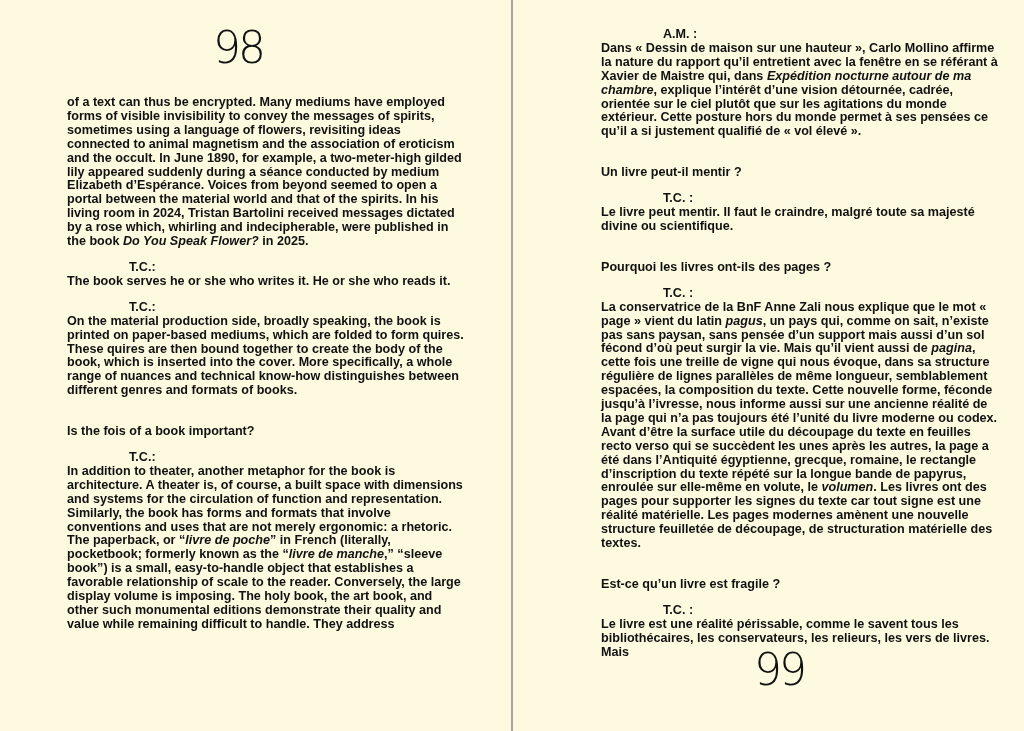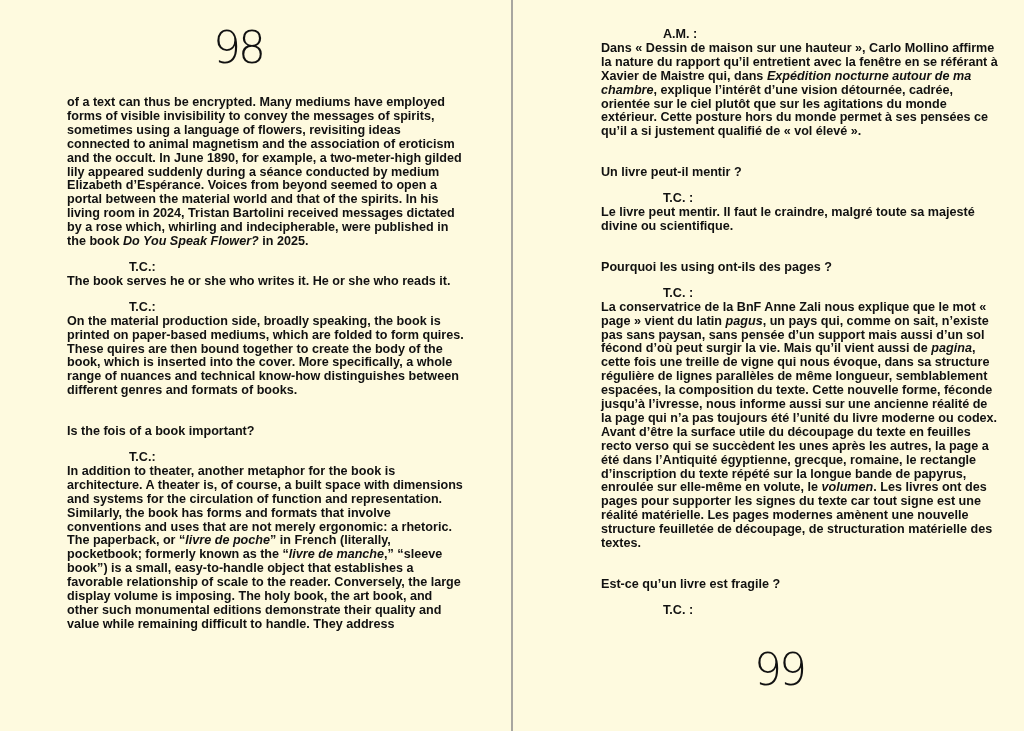--- a/index.html
+++ b/index.html
@@ -45,21 +45,22 @@
 
 <div class="page right">
   <div class="body">
     <p class="spk" style="margin-top:0">A.M. :</p>
     <p><span>Dans « Dessin de maison sur une hauteur », Carlo Mollino affirme la nature du rapport qu’il entretient avec la fenêtre en se référant à Xavier de Maistre qui, dans </span><em>Expédition nocturne autour de ma chambre</em><span>, explique l’intérêt d’une vision détournée, cadrée, orientée sur le ciel plutôt que sur les agitations du monde extérieur. Cette posture hors du monde permet à ses pensées ce qu’il a si justement qualifié de « vol élevé ».</span></p>
 
     <p class="q">Un livre peut-il mentir ?</p>
     <p class="spk">T.C. :</p>
     <p>Le livre peut mentir. Il faut le craindre, malgré toute sa majesté divine ou scientifique.</p>
 
-    <p class="q">Pourquoi les using ont-ils des pages ?</p>
+    <p class="q">Pourquoi les livres ont-ils des pages ?</p>
     <p class="spk">T.C. :</p>
     <p><span>La conservatrice de la BnF Anne Zali nous explique que le mot « page » vient du latin </span><em>pagus</em><span>, un pays qui, comme on sait, n’existe pas sans paysan, sans pensée d’un support mais aussi d’un sol fécond d’où peut surgir la vie. Mais qu’il vient aussi de </span><em>pagina</em><span>, cette fois une treille de vigne qui nous évoque, dans sa structure régulière de lignes parallèles de même longueur, semblablement espacées, la composition du texte. Cette nouvelle forme, féconde jusqu’à l’ivresse, nous informe aussi sur une ancienne réalité de la page qui n’a pas toujours été l’unité du livre moderne ou codex. Avant d’être la surface utile du découpage du texte en feuilles recto verso qui se succèdent les unes après les autres, la page a été dans l’Antiquité égyptienne, grecque, romaine, le rectangle d’inscription du texte répété sur la longue bande de papyrus, enroulée sur elle-même en volute, le </span><em>volumen</em><span>. Les livres ont des pages pour supporter les signes du texte car tout signe est une réalité matérielle. Les pages modernes amènent une nouvelle structure feuilletée de découpage, de structuration matérielle des textes.</span></p>
 
     <p class="q">Est-ce qu’un livre est fragile ?</p>
     <p class="spk">T.C. :</p>
+    <p>Le livre est une réalité périssable, comme le savent tous les bibliothécaires, les conservateurs, les relieurs, les vers de livres. Mais</p>
   </div>
   <div class="pnum">99</div>
 </div>
 
 </body></html>

